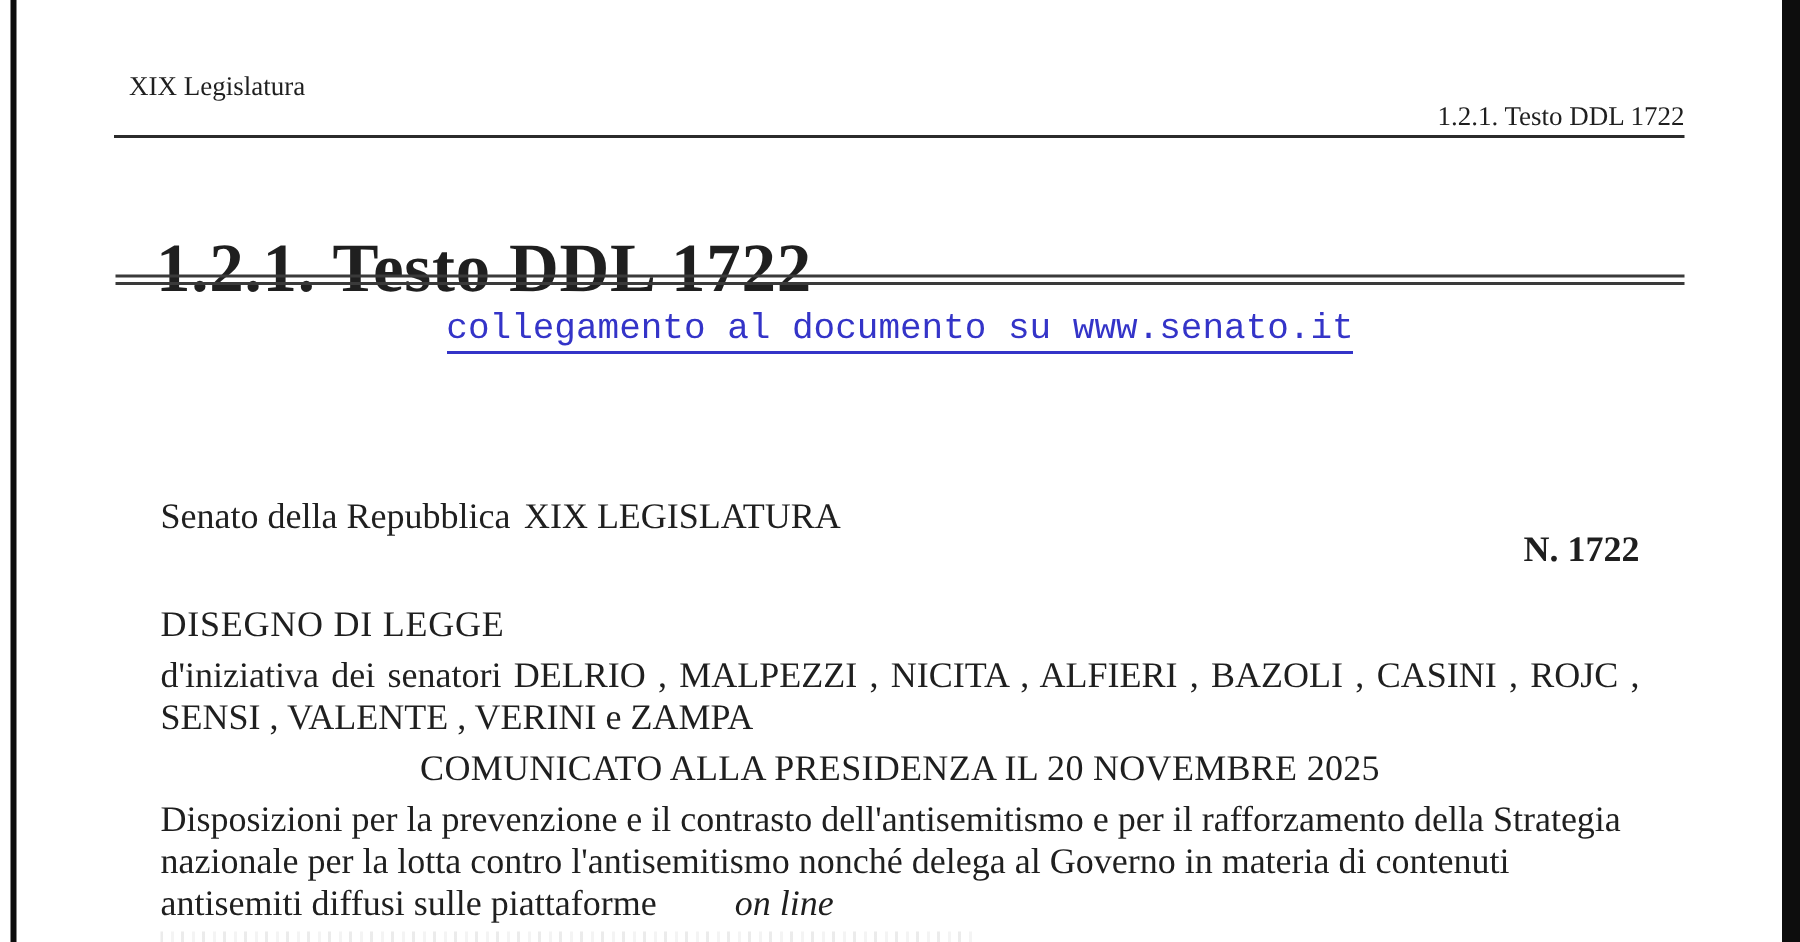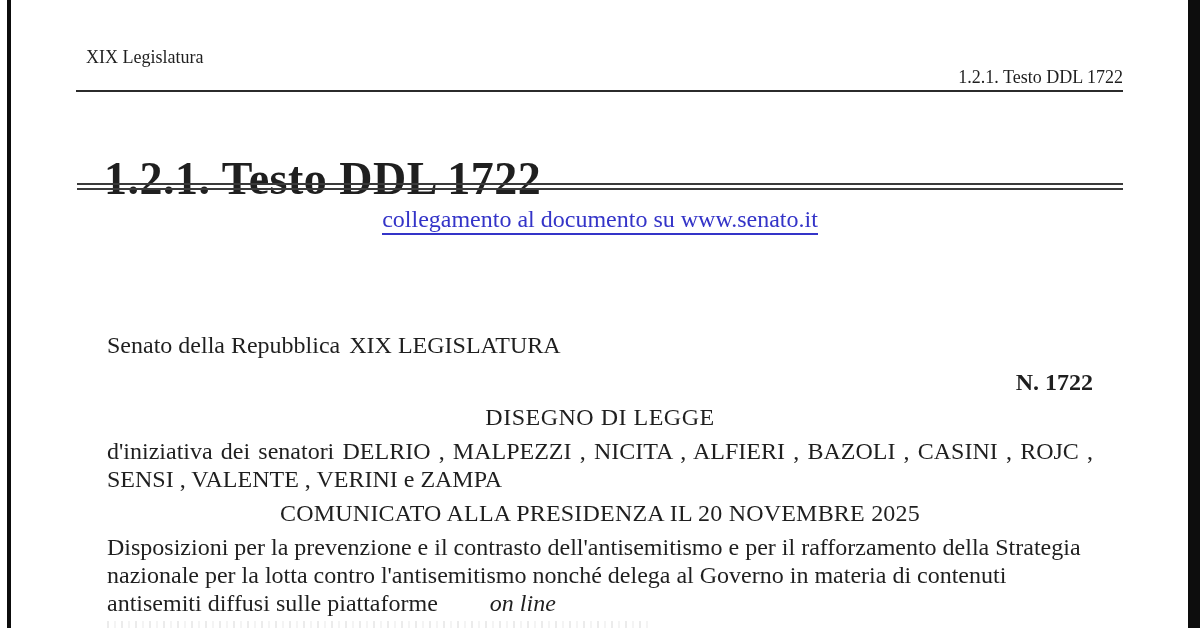--- a/index.html
+++ b/index.html
@@ -43,38 +43,38 @@
     position: absolute; left: 77px; top: 183px; width: 1046px; height: 3px;
     border-top: 2px solid #3a3a3a; border-bottom: 2px solid #3a3a3a;
   }
 
   
   .link-row {
     position: absolute; left: 77px; top: 206px; width: 1046px;
     text-align: center;
   }
   .senato-link {
-    font-family: Liberation Serif, serif;
+    font-family: Liberation Mono, monospace;
     font-size: 24px;
     color: var(--link-blue, #3434c8);
     text-decoration: none;
     border-bottom: 2px solid var(--link-blue, #3434c8);
     padding-bottom: 1px;
     cursor: pointer;
   }
 
   
   .doc-body {
     position: absolute; left: 107px; width: 986px;
     font-size: 24px; line-height: 28px;
   }
   .institution-line { top: 331px; white-space: nowrap; }
   .institution-line .leg { margin-left: 3px; }
-  .act-number { top: 368px; text-align: right; font-weight: bold; }
-  .act-type   { top: 403px; text-align: center; letter-spacing: 0.5px; }
+  .act-number { top: 353px; text-align: right; font-weight: bold; }
+  .act-type   { top: 403px; letter-spacing: 0.5px; }
   .senators-para { top: 437px; text-align: justify; }
   .senators-para .senator { font-weight: normal; }
   .communication { top: 499px; letter-spacing: 0.2px; text-align: center; }
   .subject-para  { top: 533px; }
   .subject-para i { font-style: italic; margin-left: 46px; }
 
   
   .clipped-next-line {
     position: absolute; left: 107px; top: 621px; width: 545px; height: 7px;
     background: repeating-linear-gradient(

